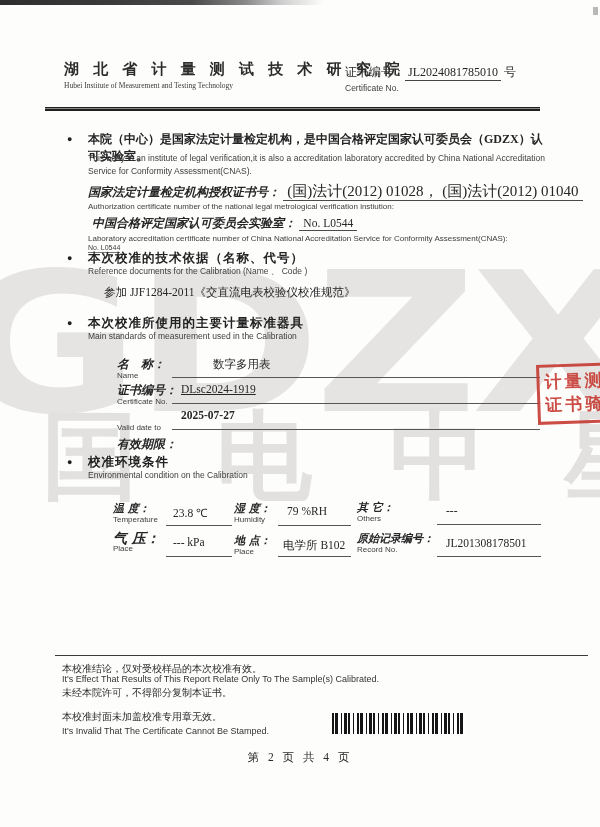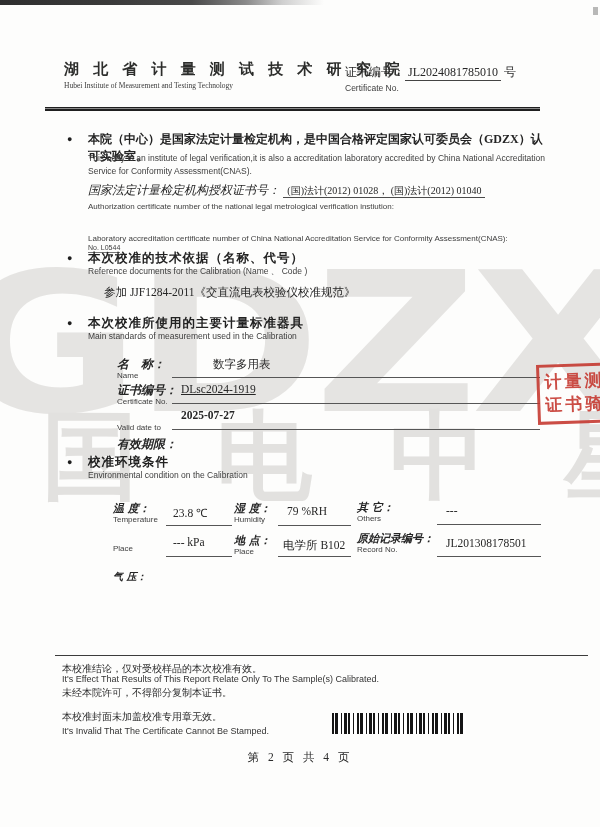--- a/index.html
+++ b/index.html
@@ -96,24 +96,28 @@
   <div class="certno">
     <span>证书编号：</span><span class="val">JL2024081785010</span> <span>号</span>
   </div>
   <div class="certno-en">Certificate No.</div>
   <div class="rule-thick"></div>
 
   <span class="bullet" style="left:67px;top:134px;">●</span>
   <div class="abs cn-serif" style="left:88px;top:131px;width:460px;font-size:12px;font-weight:600;color:#242424;">本院（中心）是国家法定计量检定机构，是中国合格评定国家认可委员会（GDZX）认可实验室。</div>
   <div class="abs sub-en" style="left:88px;top:152px;width:457px;white-space:normal;text-align:justify;line-height:13px;">This body is an institute of legal verification,it is also a accreditation laboratory accredited by China National Accreditation Service for Conformity Assessment(CNAS).</div>
   <div class="abs" style="left:88px;top:182px;font-size:12px;white-space:nowrap;">
-    <span class="kai" style="font-weight:normal;">国家法定计量检定机构授权证书号：</span>
-    <span class="cn-serif uline" style="font-size:10px;text-align:right;">(国)法计(2012) 01028， (国)法计(2012) 01040</span>
+    <span class="kai" style="font-weight:bold;">国家法定计量检定机构授权证书号：</span>
+    <span class="cn-serif uline" style="font-size:15px;text-align:right;">(国)法计(2012) 01028， (国)法计(2012) 01040</span>
   </div>
   <div class="abs small-en" style="left:88px;top:202px;">Authorization certificate number of the national legal metrological verification instiution:</div>
+  <div class="abs" style="left:92px;top:215px;font-size:12px;white-space:nowrap;">
+    <span class="kai" style="font-weight:bold;">中国合格评定国家认可委员会实验室：</span>
+    <span class="cn-serif uline" style="font-size:11.5px;">No. L0544</span>
+  </div>
   <div class="abs small-en" style="left:88px;top:234px;width:470px;">Laboratory accreditation certificate number of China National Accreditation Service for Conformity Assessment(CNAS):</div>
   <div class="abs small-en" style="left:88px;top:244px;border-bottom:1px solid #777;padding-bottom:1px;font-size:7px;">No. L0544</div>
 
   <span class="bullet" style="left:67px;top:253px;">●</span>
   <div class="abs heading" style="left:88px;top:250px;">本次校准的技术依据（名称、代号）</div>
   <div class="abs sub-en" style="left:88px;top:266px;">Reference documents for the Calibration (Name 、 Code )</div>
   <div class="abs cn-serif" style="left:104px;top:285px;font-size:11.5px;">参加 JJF1284-2011《交直流电表校验仪校准规范》</div>
 
   <span class="bullet" style="left:67px;top:318px;">●</span>
   <div class="abs heading" style="left:88px;top:315px;">本次校准所使用的主要计量标准器具</div>
@@ -151,21 +155,21 @@
   <div class="abs kai" style="left:234px;top:501px;font-size:11px;font-weight:bold;">湿 度：</div>
   <div class="abs small-en" style="left:234px;top:515px;">Humidity</div>
   <div class="abs cn-serif" style="left:287px;top:505px;font-size:11.5px;">79 %RH</div>
   <div class="field-uline" style="left:278px;top:524px;width:73px;"></div>
 
   <div class="abs kai" style="left:357px;top:500px;font-size:11px;font-weight:bold;">其 它：</div>
   <div class="abs small-en" style="left:357px;top:514px;">Others</div>
   <div class="abs cn-serif" style="left:446px;top:504px;font-size:11.5px;">---</div>
   <div class="field-uline" style="left:437px;top:523px;width:104px;"></div>
 
-  <div class="abs kai" style="left:113px;top:530px;font-size:10px;font-weight:bold;margin-top:40px;">气 压：</div>
+  <div class="abs kai" style="left:113px;top:530px;font-size:14px;font-weight:bold;">气 压：</div>
   <div class="abs small-en" style="left:113px;top:544px;">Place</div>
   <div class="abs cn-serif" style="left:173px;top:536px;font-size:11.5px;">--- kPa</div>
   <div class="field-uline" style="left:166px;top:555px;width:66px;"></div>
 
   <div class="abs kai" style="left:234px;top:533px;font-size:11px;font-weight:bold;">地 点：</div>
   <div class="abs small-en" style="left:234px;top:547px;">Place</div>
   <div class="abs cn-serif" style="left:283px;top:538px;font-size:11.5px;">电学所 B102</div>
   <div class="field-uline" style="left:278px;top:555px;width:73px;"></div>
 
   <div class="abs kai" style="left:357px;top:531px;font-size:11px;font-weight:bold;">原始记录编号：</div>

